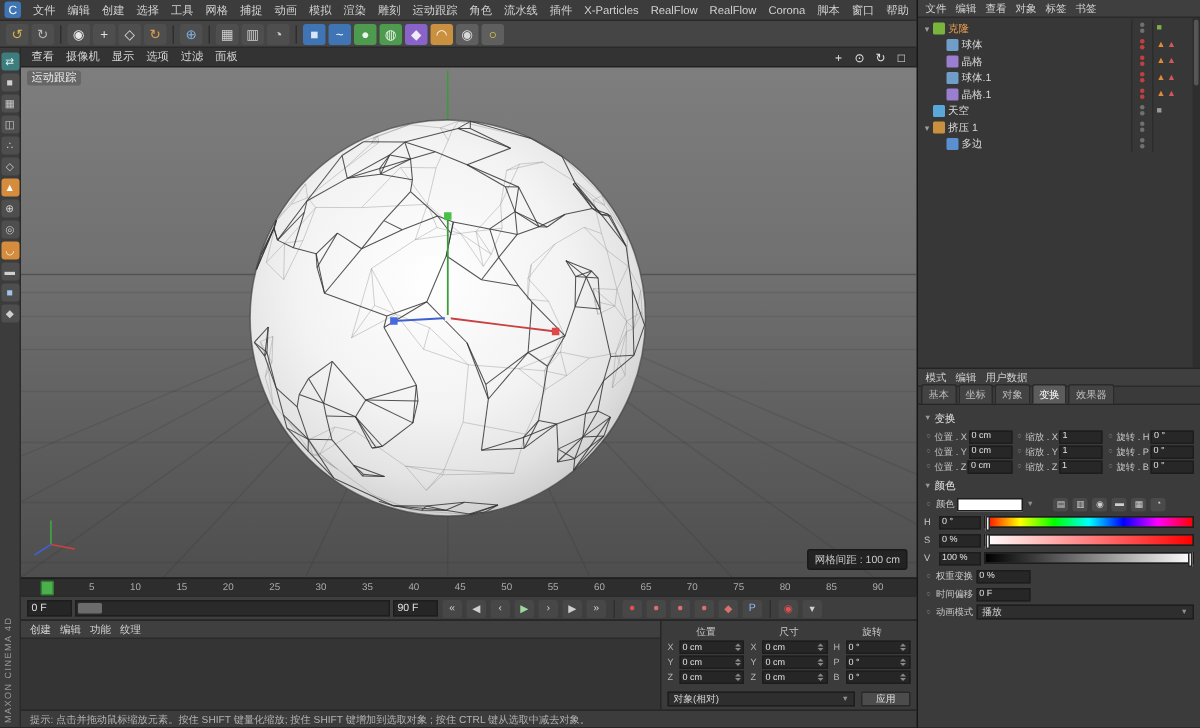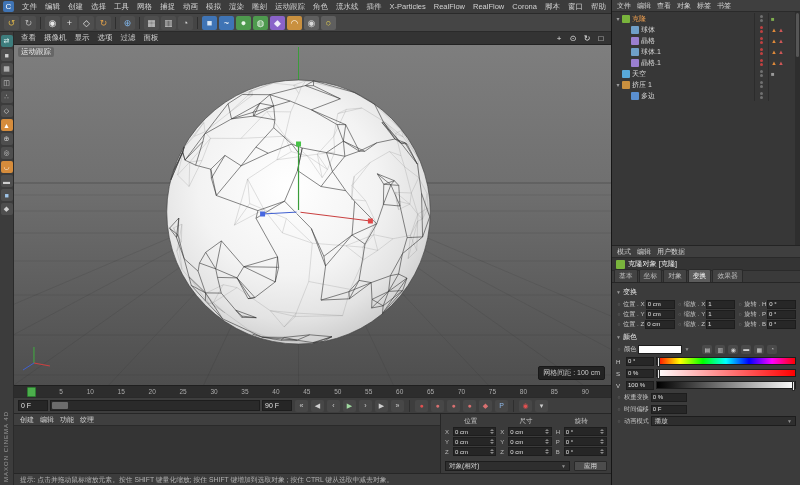--- a/index.html
+++ b/index.html
@@ -1000,24 +1000,20 @@
           <div class="thumb"></div>
         </div>
     </div>
 
     <div class="am-menus">
         <span class="menu-item">模式</span>
         <span class="menu-item">编辑</span>
         <span class="menu-item">用户数据</span>
       </div>
 
-    <div class="am-title">
-      <div class="obj-ico"></div>
-      <span class="txt">克隆对象 [克隆]</span>
-    </div>
 
     <div class="am-tabs" id="am-tabs">
         <span class="tab">基本</span>
         <span class="tab">坐标</span>
         <span class="tab">对象</span>
         <span class="tab active">变换</span>
         <span class="tab">效果器</span>
       </div>
 
     <div class="am-content">

